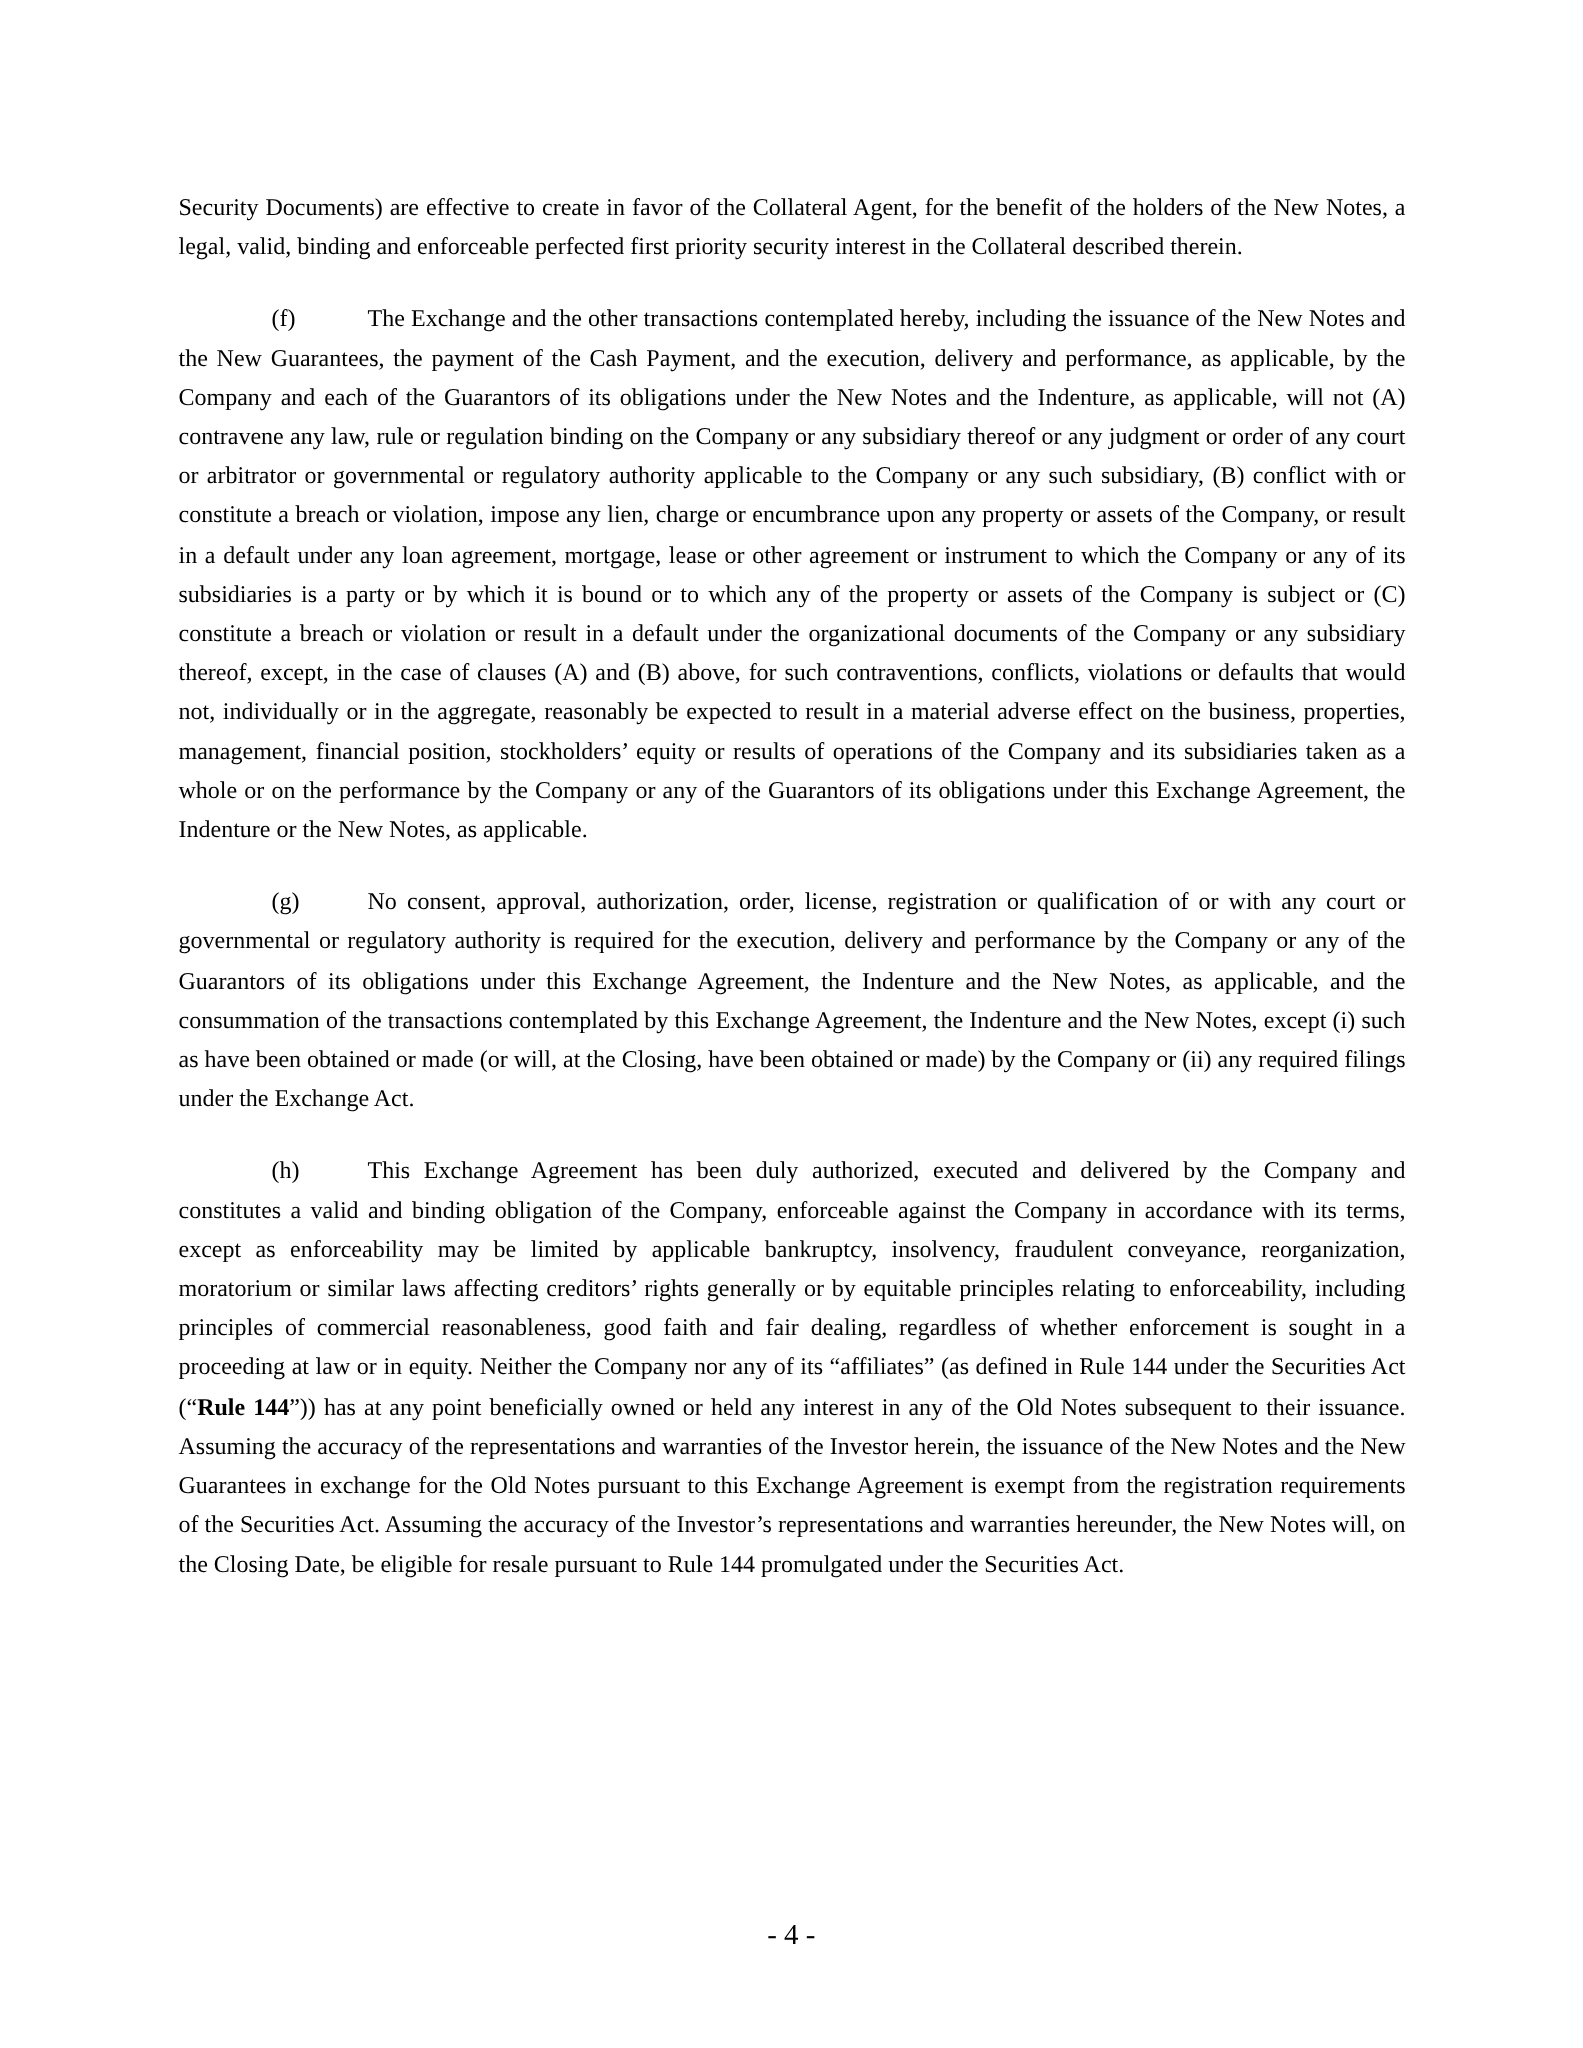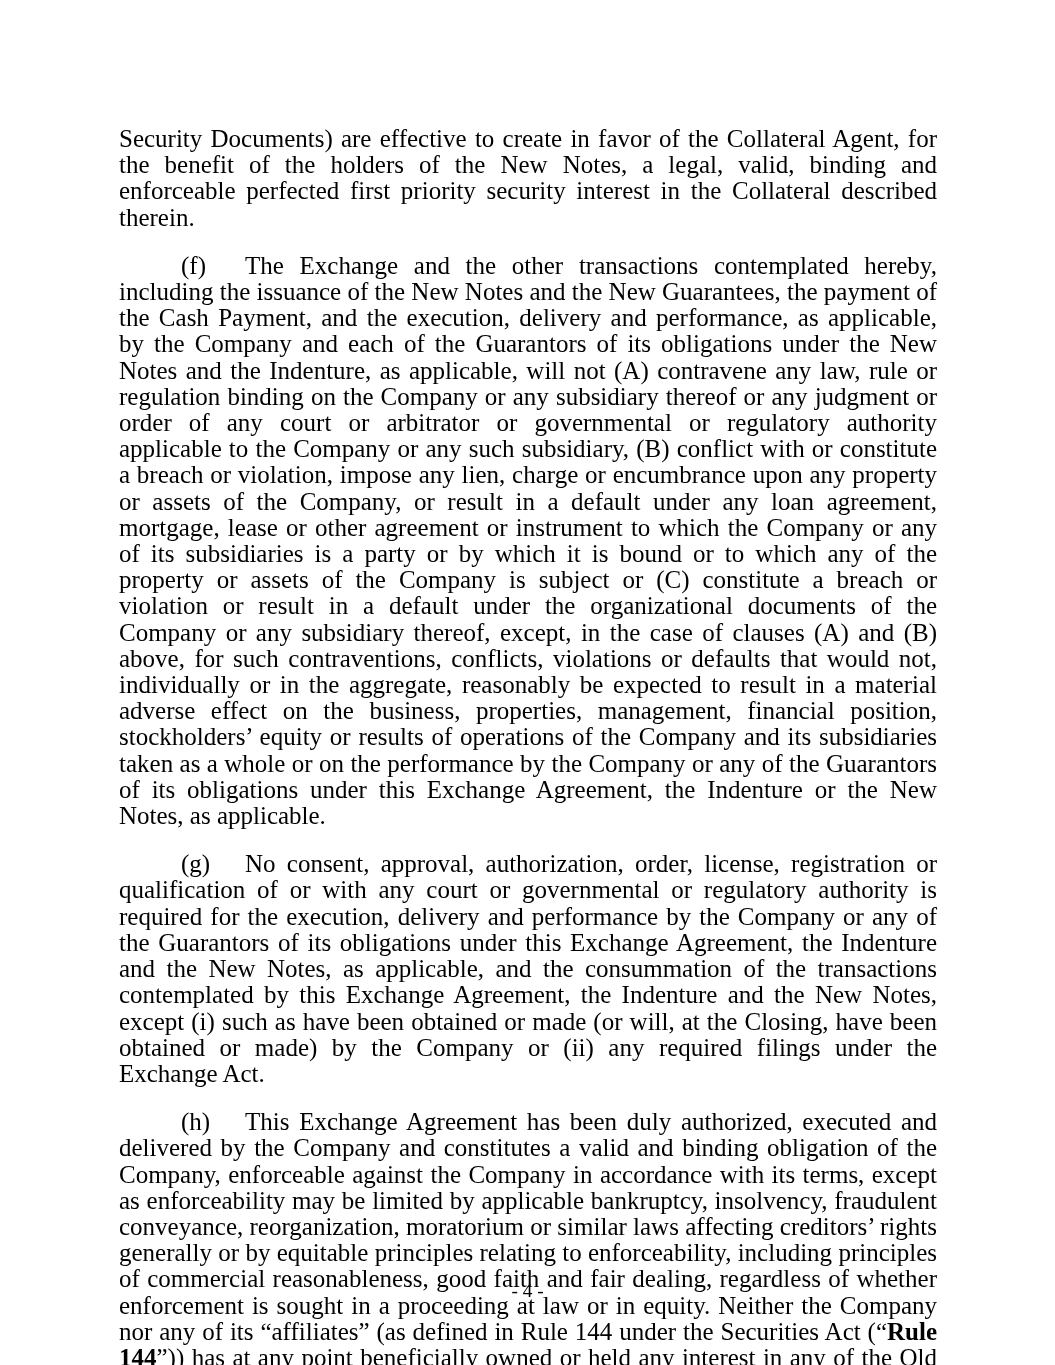--- a/index.html
+++ b/index.html
@@ -18,21 +18,21 @@
     width: 1055px;
     height: 1365px;
     box-sizing: border-box;
     padding: 126px 118px 0 119px;
   }
   .doc-body {
     width: 818px;
   }
   p.para {
     margin: 0 0 22px 0;
-    font-size: 25px;
+    font-size: 16px;
     line-height: 26.2px;
     text-align: justify;
     text-justify: inter-word;
     hyphens: none;
   }
   p.para:last-child {
     margin-bottom: 0;
     font-family: Liberation Serif, serif;
   }
   .lead-in {

